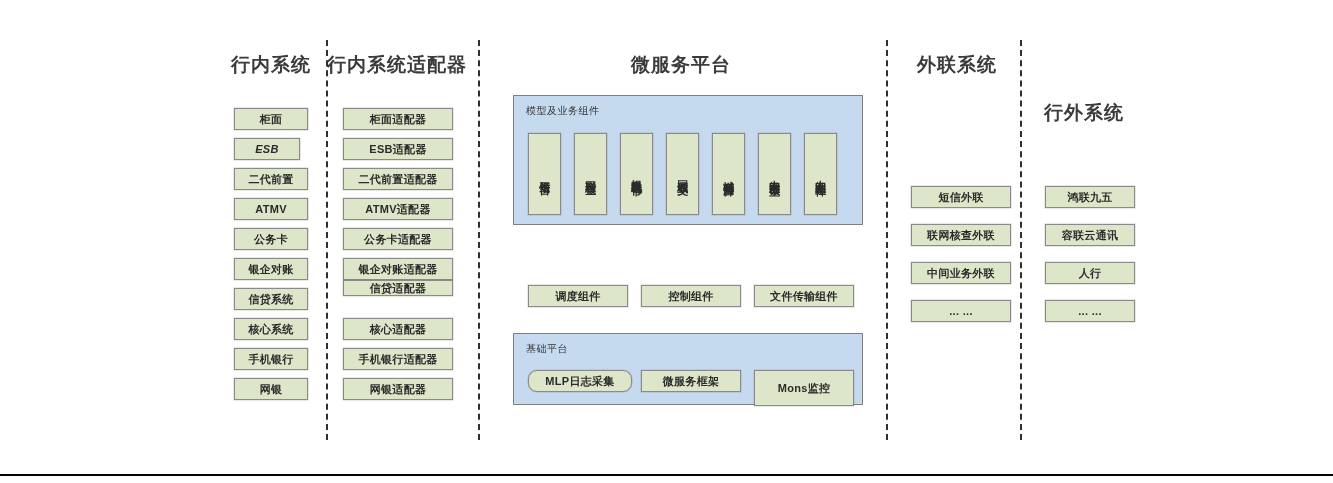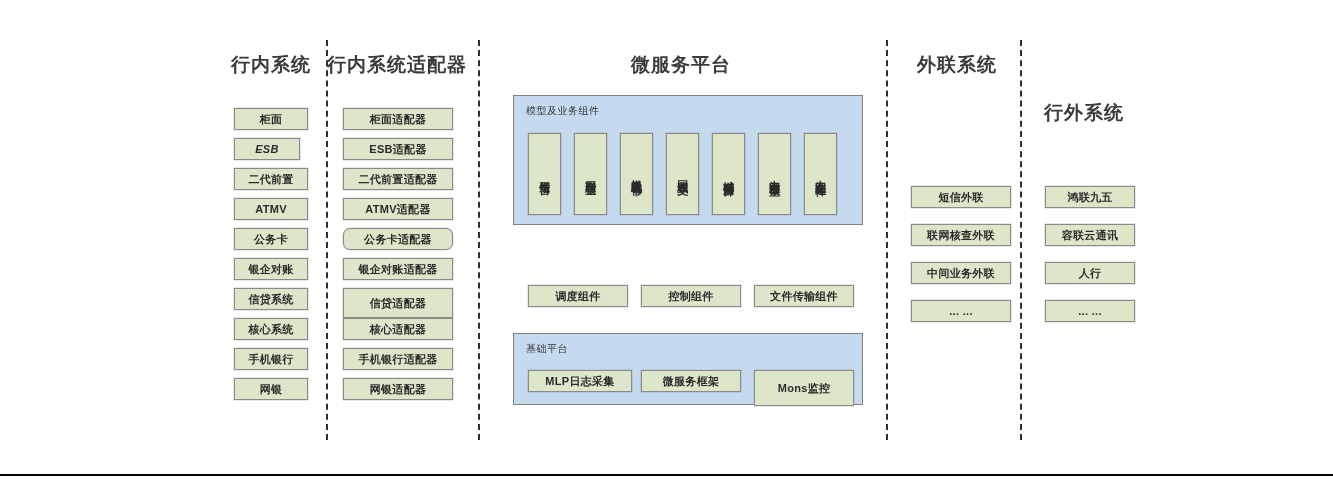--- a/index.html
+++ b/index.html
@@ -106,23 +106,23 @@
   <div class="node" style="left:234px; top:288px; width:74px; height:22px;">信贷系统</div>
   <div class="node" style="left:234px; top:318px; width:74px; height:22px;">核心系统</div>
   <div class="node" style="left:234px; top:348px; width:74px; height:22px;">手机银行</div>
   <div class="node" style="left:234px; top:378px; width:74px; height:22px;">网银</div>
 
   <div class="col-title" style="left:397px; top:52px;">行内系统适配器</div>
   <div class="node" style="left:343px; top:108px; width:110px; height:22px;">柜面适配器</div>
   <div class="node" style="left:343px; top:138px; width:110px; height:22px;">ESB适配器</div>
   <div class="node" style="left:343px; top:168px; width:110px; height:22px;">二代前置适配器</div>
   <div class="node" style="left:343px; top:198px; width:110px; height:22px;">ATMV适配器</div>
-  <div class="node" style="left:343px; top:228px; width:110px; height:22px;border-radius:7px;">公务卡适配器</div>
+  <div class="node" style="left:343px; top:228px; width:110px; height:22px;">公务卡适配器</div>
   <div class="node" style="left:343px; top:258px; width:110px; height:22px;">银企对账适配器</div>
-  <div class="node" style="left:343px; top:288px; width:110px; height:30px;">信贷适配器</div>
+  <div class="node" style="left:343px; top:280px; width:110px; height:16px;">信贷适配器</div>
   <div class="node" style="left:343px; top:318px; width:110px; height:22px;">核心适配器</div>
   <div class="node" style="left:343px; top:348px; width:110px; height:22px;">手机银行适配器</div>
   <div class="node" style="left:343px; top:378px; width:110px; height:22px;">网银适配器</div>
 
   <div class="col-title" style="left:681px; top:52px;">微服务平台</div>
 
   <div class="panel" style="left:513px; top:95px; width:350px; height:130px;">
     <div class="panel-title">模型及业务组件</div>
   </div>
   <div class="node vertical" style="left:528px; top:133px; width:33px; height:82px;">短信平台</div>
@@ -133,21 +133,21 @@
   <div class="node vertical" style="left:758px; top:133px; width:33px; height:82px;">中间业务模型</div>
   <div class="node vertical" style="left:804px; top:133px; width:33px; height:82px;">中间业务组件</div>
 
   <div class="node" style="left:528px; top:285px; width:100px; height:22px;">调度组件</div>
   <div class="node" style="left:641px; top:285px; width:100px; height:22px;">控制组件</div>
   <div class="node" style="left:754px; top:285px; width:100px; height:22px;">文件传输组件</div>
 
   <div class="panel" style="left:513px; top:333px; width:350px; height:72px;">
     <div class="panel-title">基础平台</div>
   </div>
-  <div class="node" style="left:528px; top:370px; width:104px; height:22px;">MLP日志采集</div>
+  <div class="node" style="left:528px; top:370px; width:104px; height:22px;border-radius:9px;">MLP日志采集</div>
   <div class="node" style="left:641px; top:370px; width:100px; height:22px;">微服务框架</div>
   <div class="node" style="left:754px; top:370px; width:100px; height:36px;">Mons监控</div>
 
   <div class="col-title" style="left:957px; top:52px;">外联系统</div>
   <div class="node" style="left:911px; top:186px; width:100px; height:22px;">短信外联</div>
   <div class="node" style="left:911px; top:224px; width:100px; height:22px;">联网核查外联</div>
   <div class="node" style="left:911px; top:262px; width:100px; height:22px;">中间业务外联</div>
   <div class="node" style="left:911px; top:300px; width:100px; height:22px;">... ...</div>
 
   <div class="col-title" style="left:1084px; top:52px;margin-top:48px;">行外系统</div>

